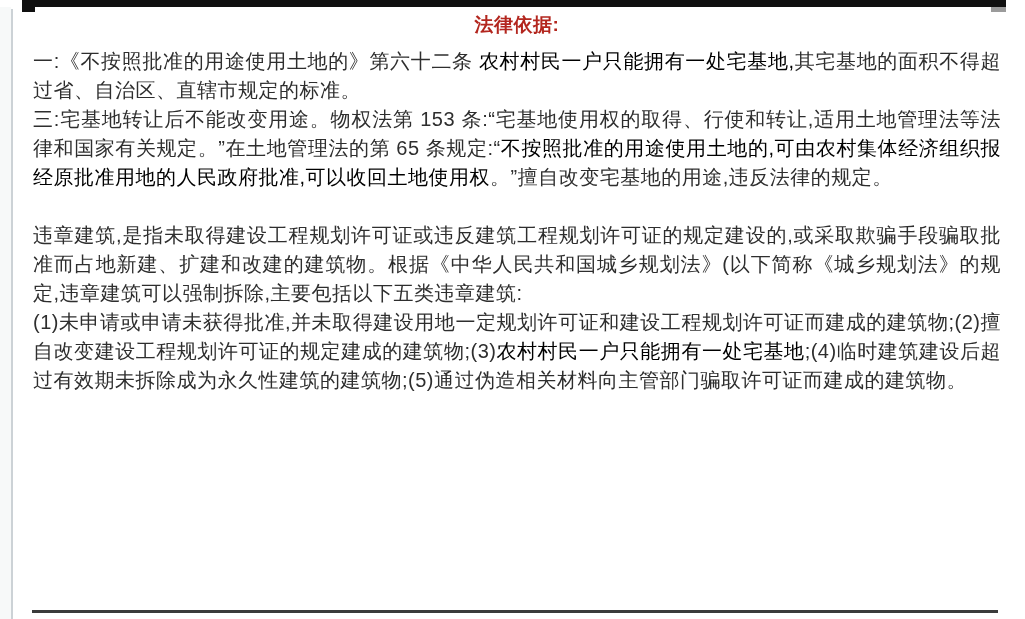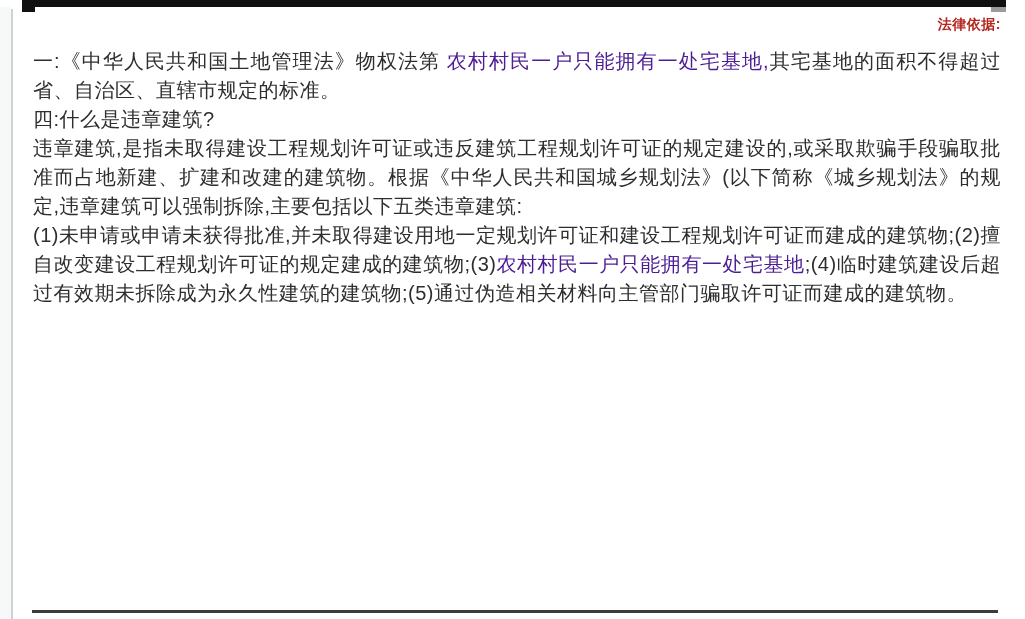--- a/index.html
+++ b/index.html
@@ -70,48 +70,49 @@
     width: 968px;
     color: #2e2e2e;
     font-size: 20px;
     line-height: 29px;
     letter-spacing: 0.5px;
     text-align: justify;
   }
   .doc-title {
     color: #b3261e;
     font-weight: bold;
-    font-size: 14px;
+    font-size: 19px;
     line-height: 29px;
     margin: 0 0 8px 0;
-    text-align: right;
+    text-align: center;
   }
   p.para {
     margin: 0;
   }
   .mb-lg { margin-bottom: 26px; }
   .mb-md { margin-bottom: 18px; }
   .mb-xl { margin-bottom: 27px; }
   .red {
-    color: #4c1d95;
+    color: #000000;
   }
 </style>
 </head>
 <body>
 
 <div class="top-bar"></div>
 <div class="top-bar-left-step"></div>
 <div class="top-bar-right-step"></div>
 <div class="left-gutter"></div>
 <div class="left-edge-line"></div>
 <div class="bottom-line"></div>
 
 <div class="content">
 
   <h1 class="doc-title">法律依据:</h1>
 
-  <p class="para mb-lg"><span>一:《中华人民共和国土地管理法》物权法第 </span><span class="red">农村村民一户只能拥有一处宅基地,</span><span>其宅基地的面积不得超过省、自治区、直辖市规定的标准。</span></p>
+  <p class="para mb-lg"><span>一:《不按照批准的用途使用土地的》第六十二条 </span><span class="red">农村村民一户只能拥有一处宅基地,</span><span>其宅基地的面积不得超过省、自治区、直辖市规定的标准。</span></p>
 
 
+  <p class="para mb-xl"><span>三:宅基地转让后不能改变用途。物权法第 153 条:“宅基地使用权的取得、行使和转让,适用土地管理法等法律和国家有关规定。”在土地管理法的第 65 条规定:“</span><span class="red">不按照批准的用途使用土地的,可由农村集体经济组织报经原批准用地的人民政府批准,可以收回土地使用权</span><span>。”擅自改变宅基地的用途,违反法律的规定。</span></p>
 
-  <p class="para"><span>四:什么是违章建筑?</span><br><span>违章建筑,是指未取得建设工程规划许可证或违反建筑工程规划许可证的规定建设的,或采取欺骗手段骗取批准而占地新建、扩建和改建的建筑物。根据《中华人民共和国城乡规划法》(以下简称《城乡规划法》的规定,违章建筑可以强制拆除,主要包括以下五类违章建筑:</span><br><span>(1)未申请或申请未获得批准,并未取得建设用地一定规划许可证和建设工程规划许可证而建成的建筑物;(2)擅自改变建设工程规划许可证的规定建成的建筑物;(3)</span><span class="red">农村村民一户只能拥有一处宅基地</span><span>;(4)临时建筑建设后超过有效期未拆除成为永久性建筑的建筑物;(5)通过伪造相关材料向主管部门骗取许可证而建成的建筑物。</span></p>
+  <p class="para"><br><span>违章建筑,是指未取得建设工程规划许可证或违反建筑工程规划许可证的规定建设的,或采取欺骗手段骗取批准而占地新建、扩建和改建的建筑物。根据《中华人民共和国城乡规划法》(以下简称《城乡规划法》的规定,违章建筑可以强制拆除,主要包括以下五类违章建筑:</span><br><span>(1)未申请或申请未获得批准,并未取得建设用地一定规划许可证和建设工程规划许可证而建成的建筑物;(2)擅自改变建设工程规划许可证的规定建成的建筑物;(3)</span><span class="red">农村村民一户只能拥有一处宅基地</span><span>;(4)临时建筑建设后超过有效期未拆除成为永久性建筑的建筑物;(5)通过伪造相关材料向主管部门骗取许可证而建成的建筑物。</span></p>
 
 </div>
 
 </body></html>

